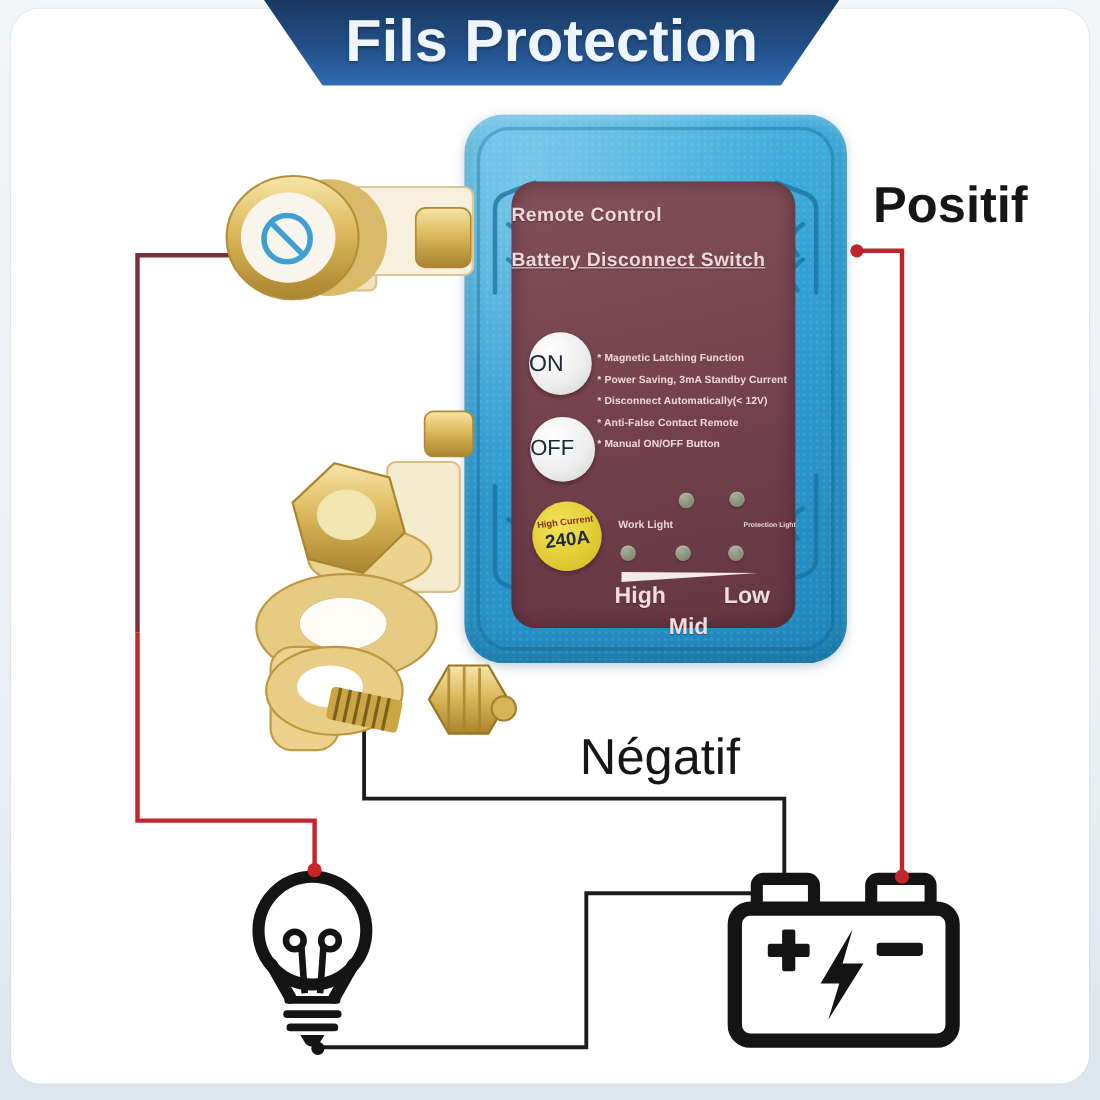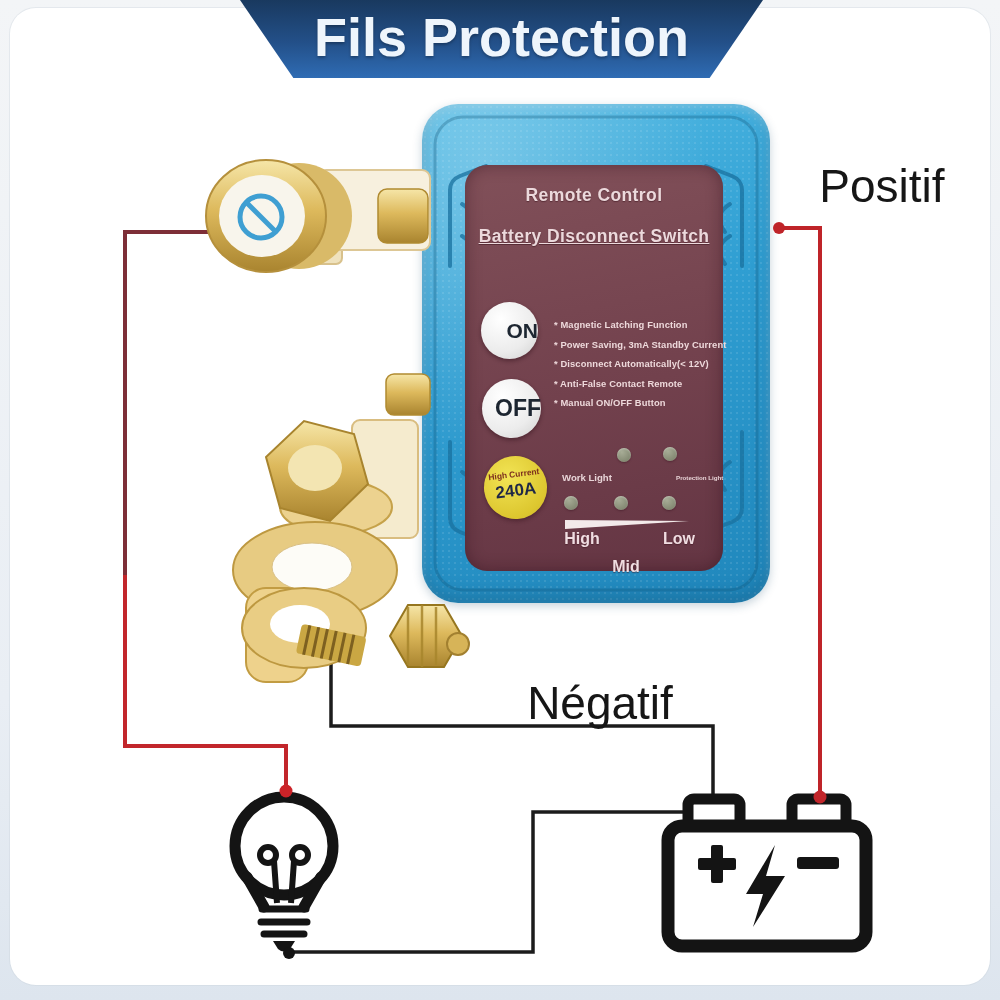--- a/index.html
+++ b/index.html
@@ -11,64 +11,64 @@
   .overlay{position:absolute;left:0;top:0;z-index:5;pointer-events:none;}
   
   .banner{position:absolute;left:240px;top:0;width:523px;height:78px;z-index:8;
           clip-path:polygon(0 0,100% 0,89.8% 100%,10.2% 100%);
           background:linear-gradient(180deg,#19395f 0%,#235089 55%,#2f6cb4 100%);
           display:flex;align-items:center;justify-content:center;}
   .banner span{font-size:54px;font-weight:bold;color:#eef5fc;padding-bottom:4px;
                text-shadow:0 2px 3px rgba(0,0,0,.28);white-space:nowrap;}
   
   .wire-label{position:absolute;z-index:6;color:#161616;font-size:46px;text-align:center;line-height:56px;}
-  .positif{left:792px;top:158px;width:180px;}
-  .negatif{left:497px;top:660px;width:206px;margin-top:15px;}
+  .positif{left:774px;top:158px;width:180px;font-weight:bold;}
+  .negatif{left:497px;top:660px;width:206px;}
   
   .device{position:absolute;left:422px;top:104px;width:348px;height:499px;z-index:2;
           border-radius:36px;
           background-image:
             radial-gradient(rgba(255,255,255,.10) 1px, transparent 1.4px),
             radial-gradient(130% 120% at 18% 12%, rgba(255,255,255,.25), rgba(255,255,255,0) 50%),
             linear-gradient(160deg,#52bbe5 0%,#2f9ed2 45%,#1f86bb 100%);
           background-size:6px 6px,auto,auto;
           box-shadow:0 3px 10px rgba(30,80,110,.25),
                      inset 0 -8px 18px rgba(10,60,95,.28),
                      inset 0 4px 8px rgba(255,255,255,.25);}
   .molding{position:absolute;left:0;top:0;}
   .label{position:absolute;left:43px;top:61px;width:258px;height:406px;border-radius:22px;
          background:linear-gradient(168deg,#815059 0%,#72414d 55%,#643543 100%);
          box-shadow:inset 0 0 16px rgba(46,14,24,.45);}
   .label *{position:absolute;}
-  .ttl{width:100%;text-align:center;font-weight:bold;font-size:17.5px;letter-spacing:.4px;
+  .ttl{width:100%;text-align:left;font-weight:bold;font-size:17.5px;letter-spacing:.4px;
        color:#ecd9dc;text-shadow:0 1px 1px rgba(60,20,30,.55);white-space:nowrap;}
   .ttl1{top:20px;} .ttl2{top:61px;text-decoration:underline;}
-  .pushbtn{border-radius:50%;display:flex;align-items:center;justify-content:flex-end;
+  .pushbtn{border-radius:50%;display:flex;align-items:center;justify-content:flex-start;
            background:radial-gradient(circle at 35% 30%,#ffffff,#ececec 60%,#cfcfcf);
-           box-shadow:0 2px 4px rgba(40,10,20,.45);color:#1d2631;font-weight:bold;}
+           box-shadow:0 2px 4px rgba(40,10,20,.45);color:#1d2631;font-weight:normal;}
   .btn-on{left:16px;top:137px;width:57px;height:57px;font-size:21px;}
-  .btn-off{left:17px;top:214px;width:59px;height:59px;font-size:23px;}
+  .btn-off{left:17px;top:214px;width:59px;height:59px;font-size:20px;}
   .features{left:78px;top:150px;font-size:9.4px;font-weight:bold;line-height:19.6px;
             color:#eed9db;white-space:nowrap;letter-spacing:.1px;}
-  .features div{position:static;margin-left:11px;}
+  .features div{position:static;}
   .badge{left:19px;top:291px;width:63px;height:63px;border-radius:50%;
          background:radial-gradient(circle at 40% 32%,#f2e455,#ddc72f 70%,#ccb629);
          box-shadow:0 2px 4px rgba(40,10,20,.4);text-align:center;transform:rotate(-7deg);}
   .badge-l1{top:13px;width:100%;font-size:8.4px;font-weight:bold;color:#7c2f1e;}
   .badge-l2{top:25px;width:100%;font-size:17px;font-weight:bold;color:#1f2747;}
   .small-lbl{font-weight:bold;color:#e8d4d7;white-space:nowrap;margin-top:23px;}
   .work-lbl{left:97px;top:284px;font-size:9.6px;}
   .prot-lbl{left:211px;top:286px;font-size:6.2px;}
   .led{width:14px;height:14px;border-radius:50%;
        background:radial-gradient(circle at 35% 30%,#a7ac96,#767c65);
        box-shadow:inset 0 1px 2px rgba(255,255,255,.35),0 1px 2px rgba(40,10,20,.35);}
   .led-work{left:152px;top:283px;} .led-prot{left:198px;top:282px;}
   .led-hi{left:99px;top:331px;} .led-mid{left:149px;top:331px;} .led-low{left:197px;top:331px;}
   .wedge{left:98px;top:352px;}
-  .lvl{top:365px;transform:translateX(-50%);font-size:16px;font-weight:bold;
+  .lvl{top:365px;transform:translateX(-50%);font-size:21px;font-weight:bold;
        color:#f0dde1;text-shadow:0 1px 1px rgba(60,20,30,.5);}
   .lvl-high{left:117px;} .lvl-mid{left:161px;margin-top:28px;} .lvl-low{left:214px;text-align:center;}
 </style>
 </head>
 <body>
 
 <div class="page">
   <div class="card"></div>
 
   <svg class="overlay" width="1000" height="1000" viewBox="0 0 1000 1000">

